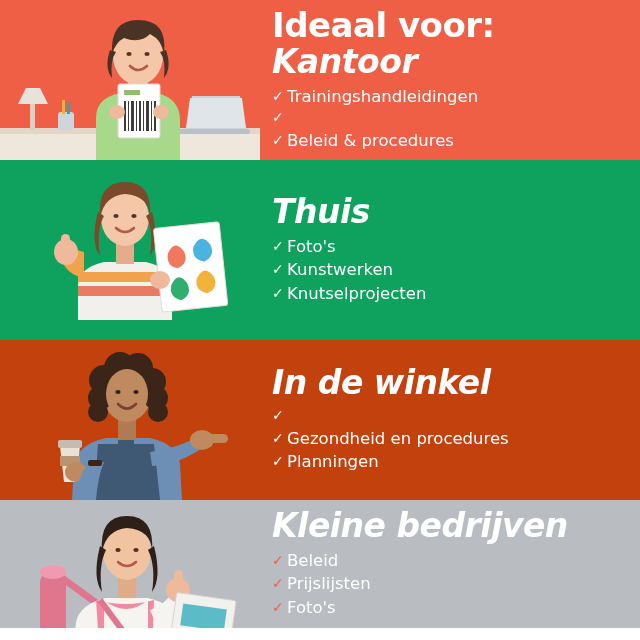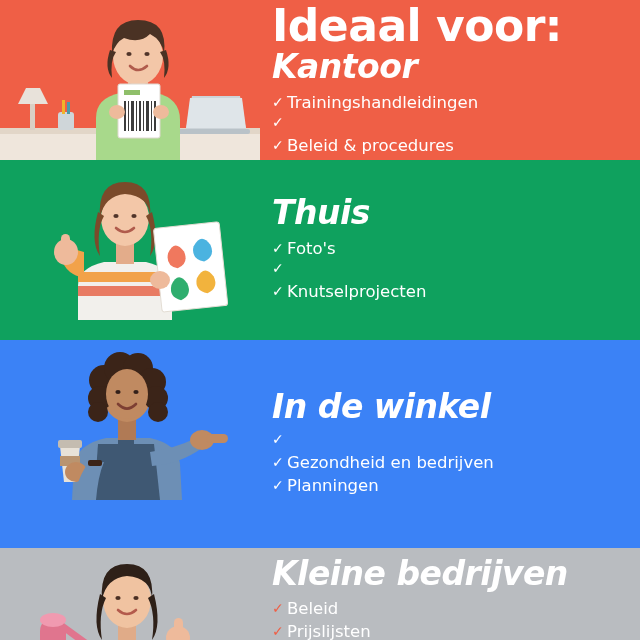--- a/index.html
+++ b/index.html
@@ -21,21 +21,21 @@
   .band {
     position: relative;
     width: 100%;
     box-sizing: border-box;
     overflow: hidden;
     display: flex;
     align-items: center;
   }
   .band-1 { height: 160px; background: #ef5f46; }
   .band-2 { height: 180px; background: #0fa15e; }
-  .band-3 { height: 208px; background: #3b82f6; }
+  .band-3 { height: 160px; background: #c2410c; }
   .band-4 { height: 128px; background: #b9bcc0; }
 
   
   .photo {
     position: absolute;
     left: 0;
     top: 0;
     width: 260px;
     height: 100%;
   }
@@ -52,21 +52,21 @@
     flex-direction: column;
     justify-content: center;
   }
   .headline {
     font-family: "DejaVu Sans", sans-serif;
     font-weight: bold;
     letter-spacing: -0.5px;
     line-height: 1.04;
   }
   .title-main {
-    font-size: 44px;
+    font-size: 34px;
     margin-bottom: 2px;
   }
   .title-sub {
     font-size: 33px;
     margin-bottom: 6px;
     font-style: italic;
   }
   .bullets {
     list-style: none;
     margin: 0;
@@ -206,20 +206,21 @@
     </div>
     <div class="text-col">
       <div class="headline title-sub">Thuis</div>
       <ul class="bullets b-2">
         <li>
             <span class="check">✓</span>
             <span>Foto's</span>
           </li>
         <li>
             <span class="check">✓</span>
+            <span>Kunstwerken</span>
           </li>
         <li>
             <span class="check">✓</span>
             <span>Knutselprojecten</span>
           </li>
       </ul>
     </div>
   </div>
 
   <div class="band band-3">
@@ -263,21 +264,21 @@
       </svg>
     </div>
     <div class="text-col">
       <div class="headline title-sub">In de winkel</div>
       <ul class="bullets b-3">
         <li>
             <span class="check">✓</span>
           </li>
         <li>
             <span class="check">✓</span>
-            <span>Gezondheid en bedrijven</span>
+            <span>Gezondheid en procedures</span>
           </li>
         <li>
             <span class="check">✓</span>
             <span>Planningen</span>
           </li>
       </ul>
     </div>
   </div>
 
   <div class="band band-4">

